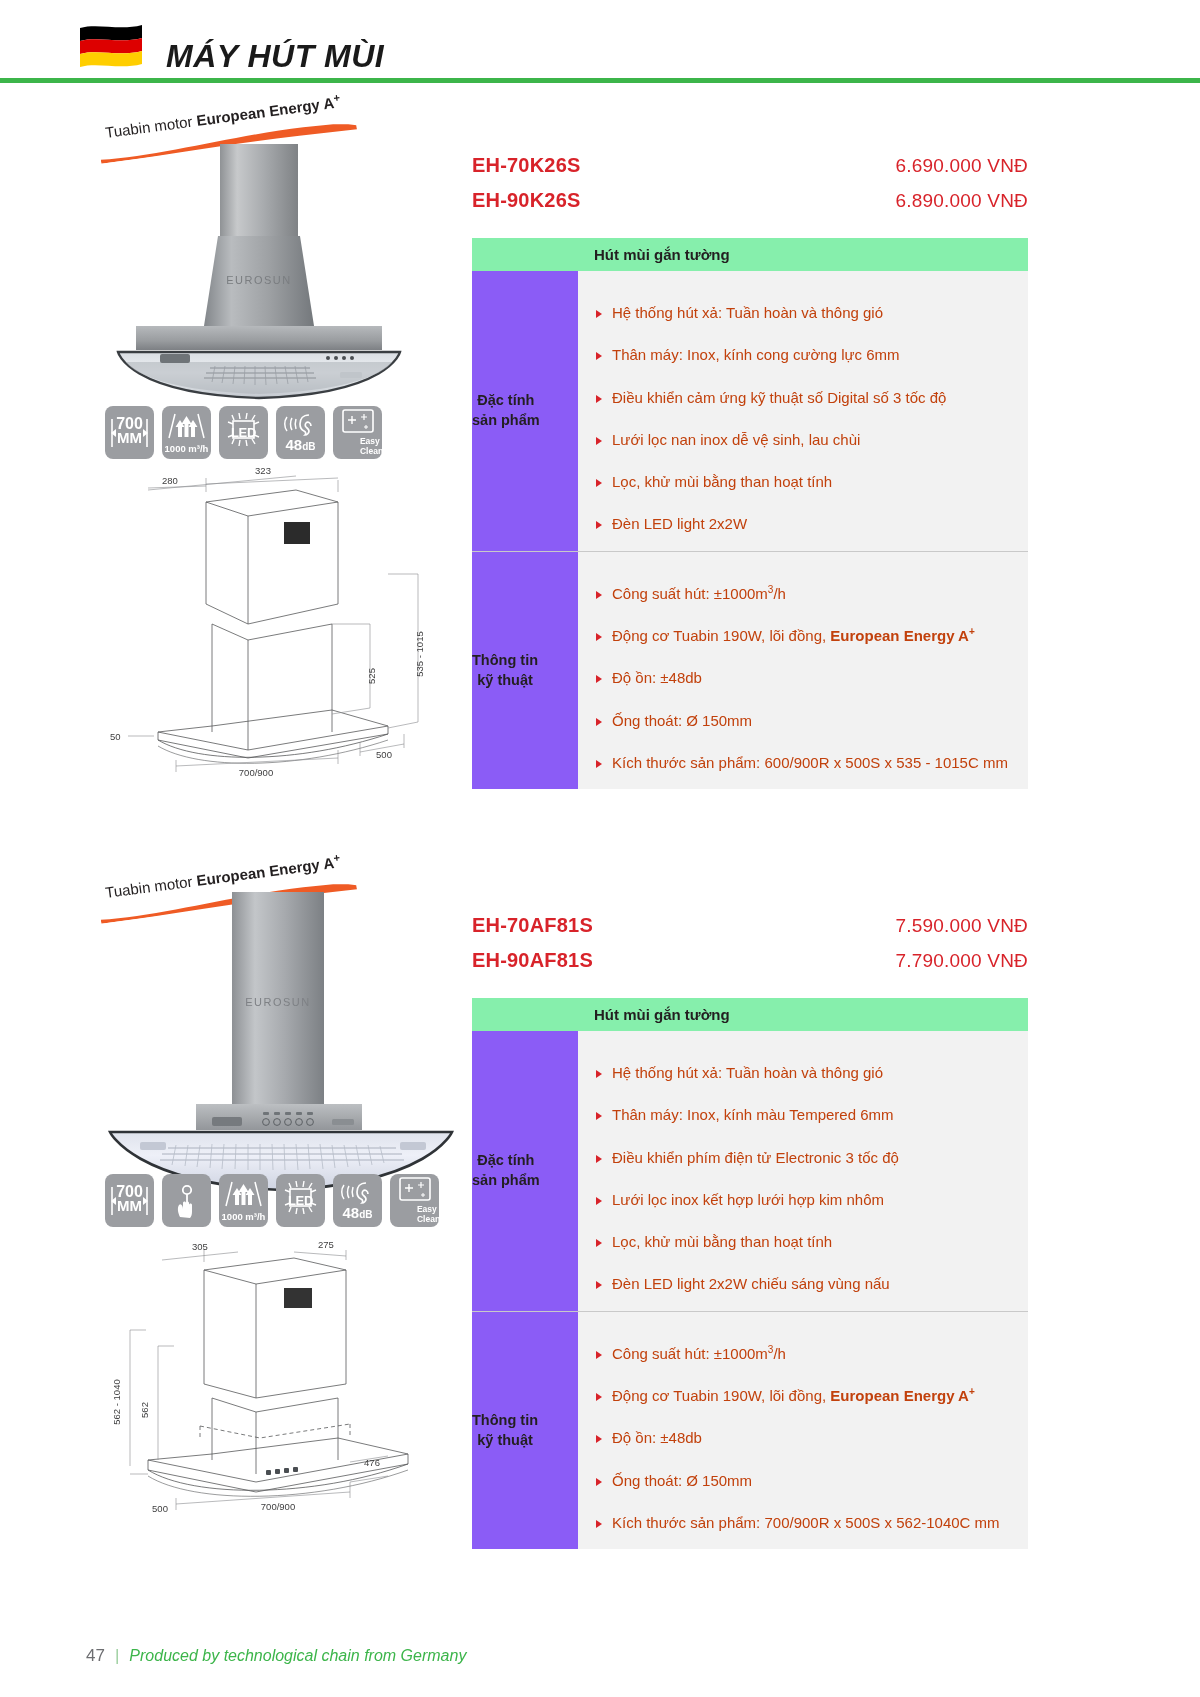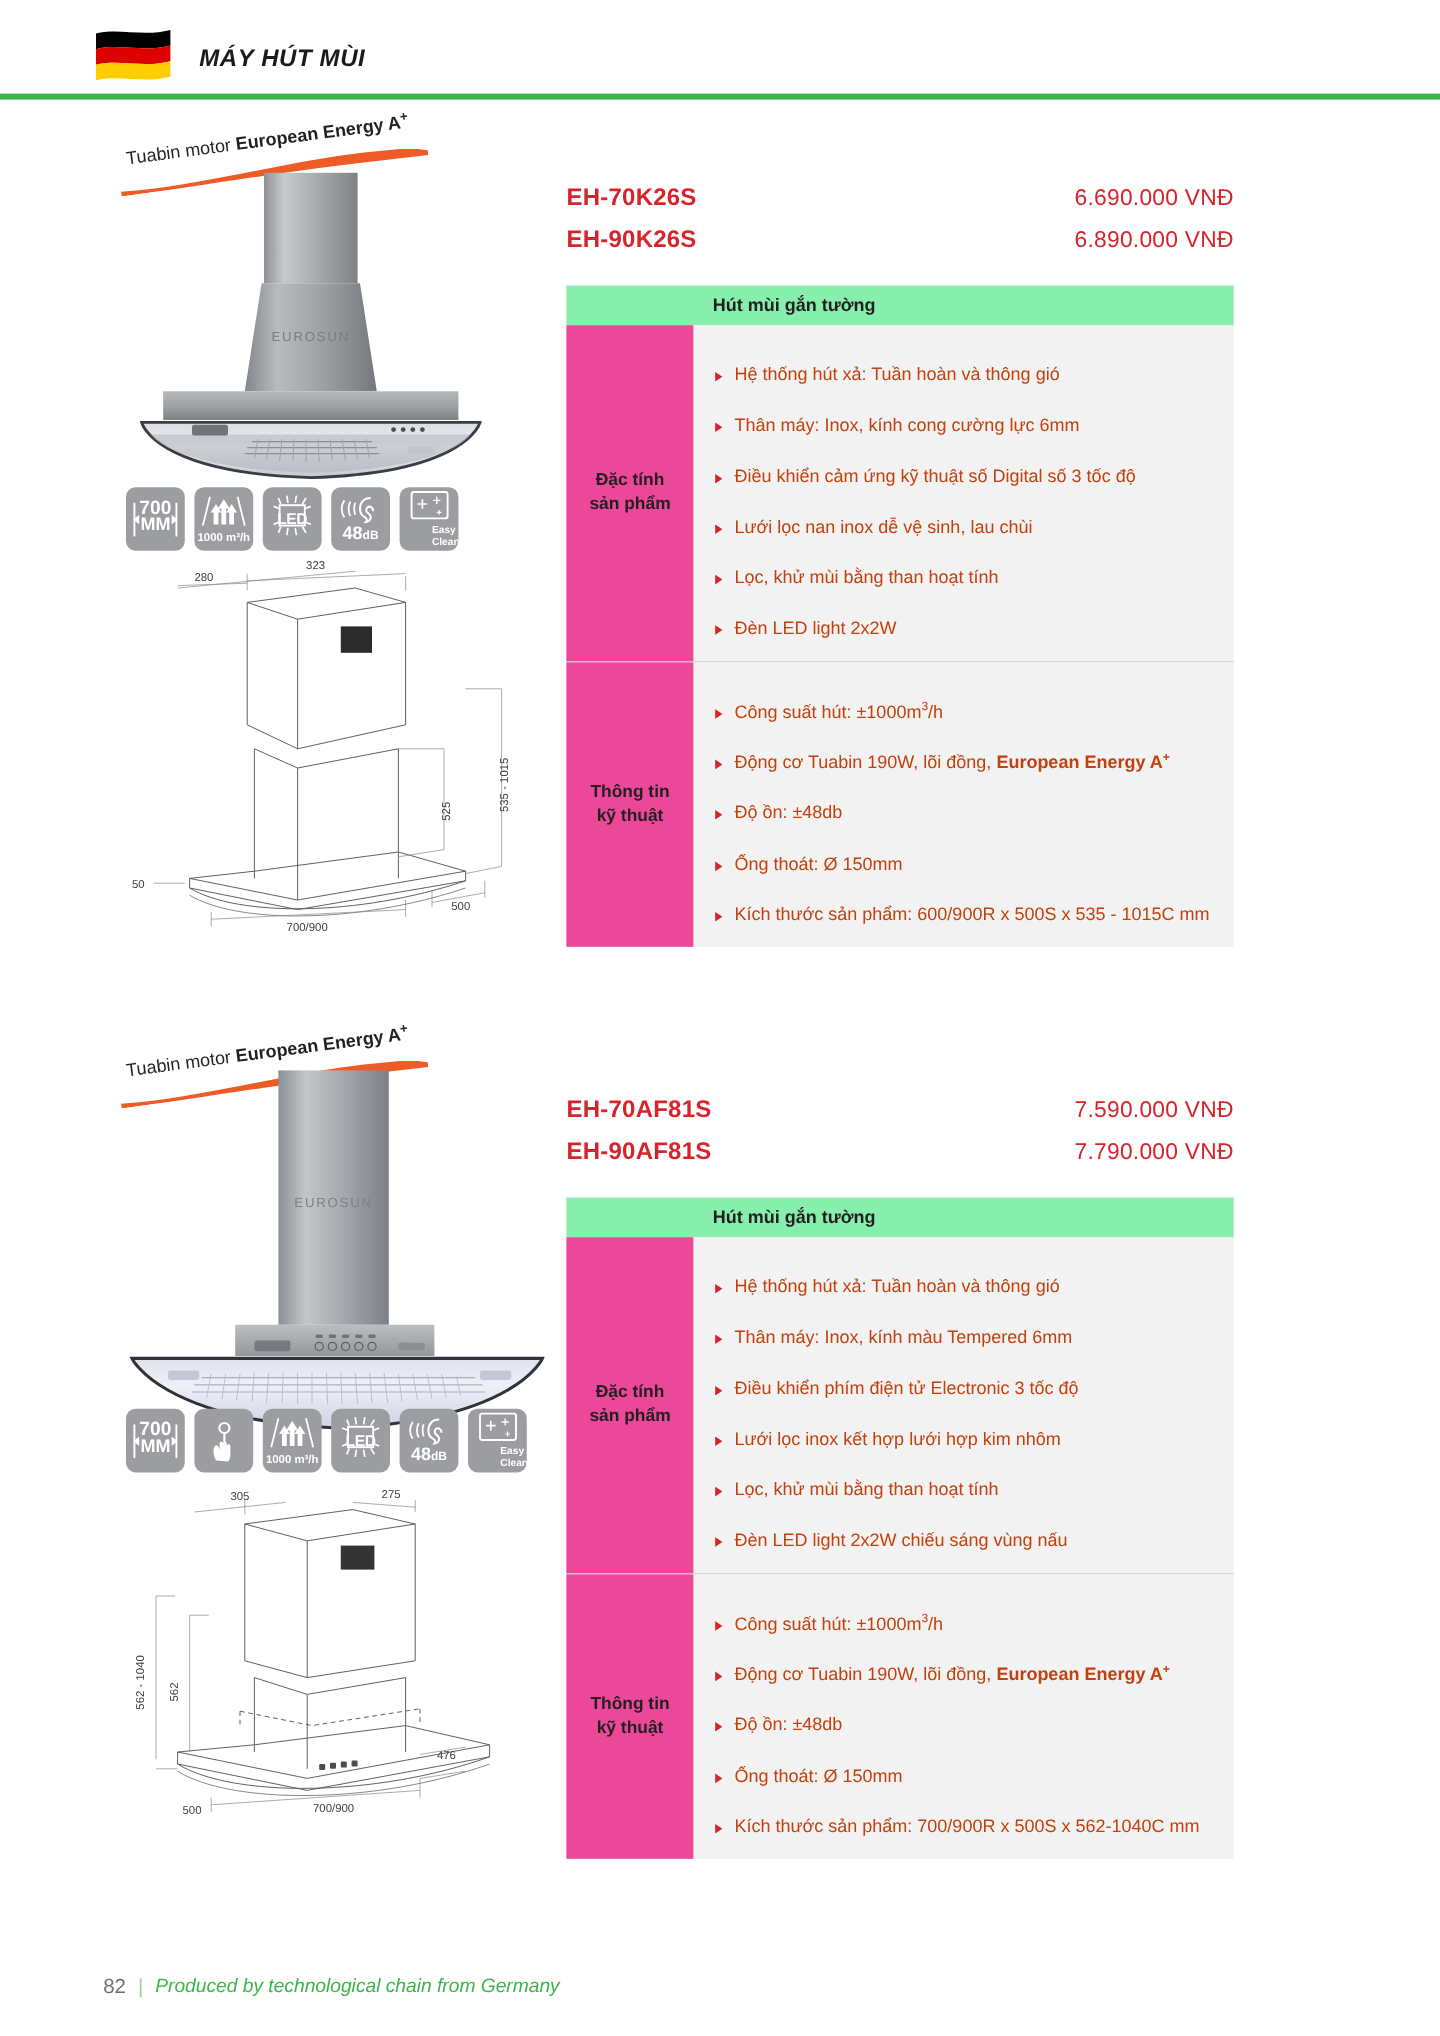--- a/index.html
+++ b/index.html
@@ -20,21 +20,21 @@
     left: 0; top: 0; width: 1200px; height: 84px;
   }
   .flag {
     position: absolute; left: 76px; top: 22px;
     width: 70px; height: 46px;
     overflow: hidden;
   }
   .flag svg { display: block; }
   .header-title {
     position: absolute; left: 166px; top: 38px;
-    font-size: 20px; font-weight: bold; font-style: italic;
+    font-size: 32px; font-weight: bold; font-style: italic;
     letter-spacing: 0.5px;
     color: #1a1a1a;
   }
   .header-rule {
     position: absolute; left: 0; top: 78px;
     width: 1200px; height: 5px;
     background: #3cb54a;
   }
 
   
@@ -141,25 +141,25 @@
   }
   .spec-head .lbl { width: 106px; }
   .spec-head .txt {
     font-size: 15px; font-weight: bold; color: #231f20;
     padding-left: 16px;
   }
   .spec-body { display: flex; }
   .spec-body + .spec-body { border-top: 1px solid #c9c9c9; }
   .spec-label {
     width: 106px; flex: 0 0 106px;
-    display: flex; align-items: center; justify-content: center;
+    display: flex; align-items: center; 
     text-align: center;
     font-size: 14.5px; font-weight: bold; line-height: 1.35;
     color: #231f20;
-    background: #ec4899;
+    background: #8b5cf6;
   }
   .spec-list {
     flex: 1;
     padding: 12px 10px 14px 16px;
     background: #f2f2f2;
   }
   .spec-list li {
     list-style: none;
     position: relative;
     font-size: 15px;
@@ -731,16 +731,16 @@
             <li>Ống thoát: Ø 150mm</li>
             <li>Kích thước sản phẩm: 700/900R x 500S x 562-1040C mm</li>
           </ul>
         </div>
       </div>
     </div>
   </div>
 </div>
 
 <div class="footer">
-  <span class="footer-page">82</span>
+  <span class="footer-page">47</span>
   <span class="footer-sep">|</span>
   <span class="footer-text">Produced by technological chain from Germany</span>
 </div>
 
 </body></html>

